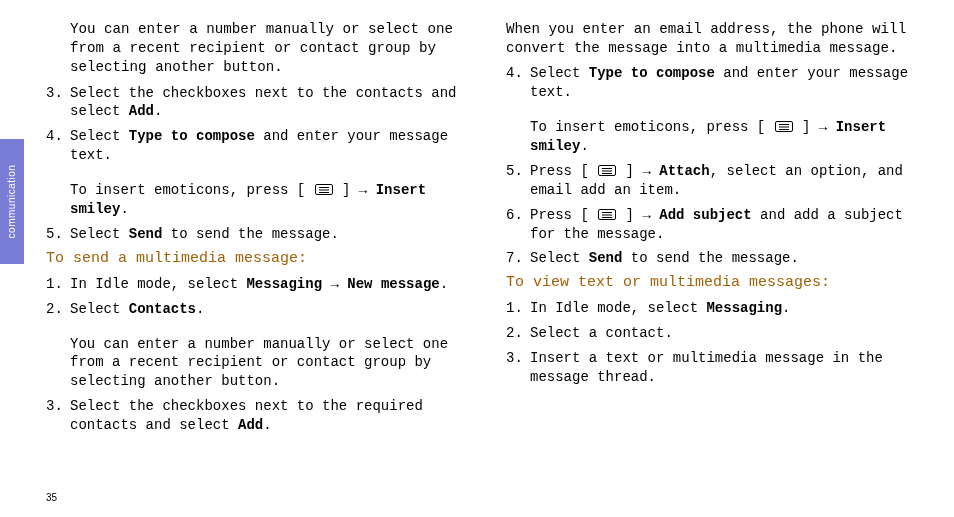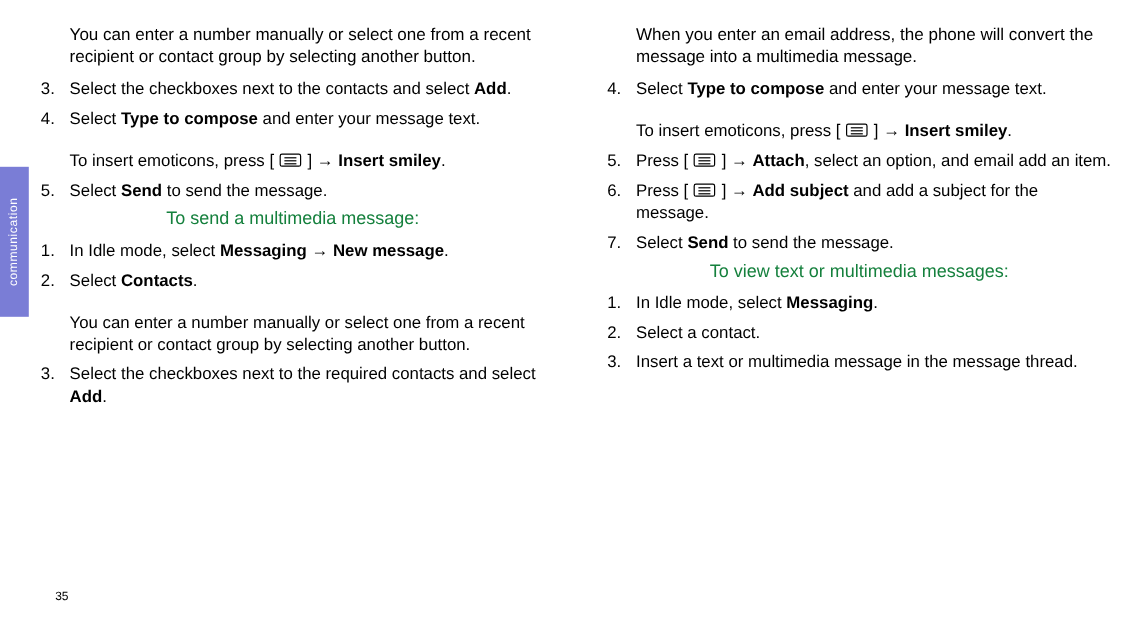--- a/index.html
+++ b/index.html
@@ -2,28 +2,28 @@
 <html><head>
 <meta charset="utf-8">
 <style>
   * { box-sizing: border-box; margin: 0; padding: 0; }
   html, body { width: 954px; height: 517px; font-family: Arial, Helvetica, sans-serif; font-size: 14px; color: #000; background: #fff; }
   .page { position: relative; width: 954px; height: 517px; display: flex; }
   .thumb-gutter { width: 24px; height: 517px; background: #fff; position: relative; }
   .thumb-stripe { position: absolute; top: 139px; left: 0; width: 24px; height: 125px; background: #7a7dd6; }
   .thumb-label { position: absolute; top: 139px; left: 0; width: 24px; height: 125px; display: flex; align-items: center; justify-content: center; }
   .thumb-label span { transform: rotate(-90deg); color: #fff; font-size: 10px; letter-spacing: 0.5px; white-space: nowrap; }
-  .content { flex: 1; padding: 20px 28px 0 22px; display: flex; gap: 52px; position: relative; }
+  .content { flex: 1; padding: 20px 28px 0 22px; display: flex; gap: 40px; position: relative; font-family: Liberation Mono, monospace; }
   .col { width: 420px; }
   .p { font-size: 14.2px; line-height: 1.35; margin-bottom: 6px; }
   .list { list-style: none; }
   .li { display: flex; margin-bottom: 6px; line-height: 1.35; }
   .num { width: 24px; flex: 0 0 24px; }
   .body { flex: 1; }
-  .h { color: #15803d; font-size: 15px; margin: 5px 0 8px 0; font-weight: 400; text-align: center; }
+  .h { color: #a16207; font-size: 15px; margin: 5px 0 8px 0; font-weight: 400; }
   .sub { margin-top: 16px; }
   b { font-weight: 700; }
   .arrow { display: inline; }
   .menu-icon { display: inline-block; width: 18px; height: 11px; border: 1px solid #000; border-radius: 2px; position: relative; vertical-align: -1px; margin: 0 1px; }
   .menu-icon::before { content: ""; position: absolute; left: 3px; right: 3px; top: 2px; height: 1px; background: #000; box-shadow: 0 2.5px 0 #000, 0 5px 0 #000; }
   .page-num { position: absolute; left: 46px; bottom: 14px; font-size: 10px; }
 </style>
 </head>
 <body>
 
@@ -83,21 +83,21 @@
         <li class="li">
           <span class="num">3.</span>
           <span class="body">
             <span>Select the checkboxes next to the required contacts and select </span><b>Add</b><span>.</span>
           </span>
         </li>
       </ol>
     </div>
 
     <div class="col">
-      <p class="p" style="margin-left:24px;">When you enter an email address, the phone will convert the message into a multimedia message.</p>
+      <p class="p" style="">When you enter an email address, the phone will convert the message into a multimedia message.</p>
 
       <ol class="list">
         <li class="li">
           <span class="num">4.</span>
           <span class="body">
             <span>Select </span><b>Type to compose</b><span> and enter your message text.</span>
             <div class="sub">
               <span>To insert emoticons, press [ </span><span class="menu-icon"></span><span> ] </span><span class="arrow">→</span> <b>Insert smiley</b><span>.</span>
             </div>
           </span>

